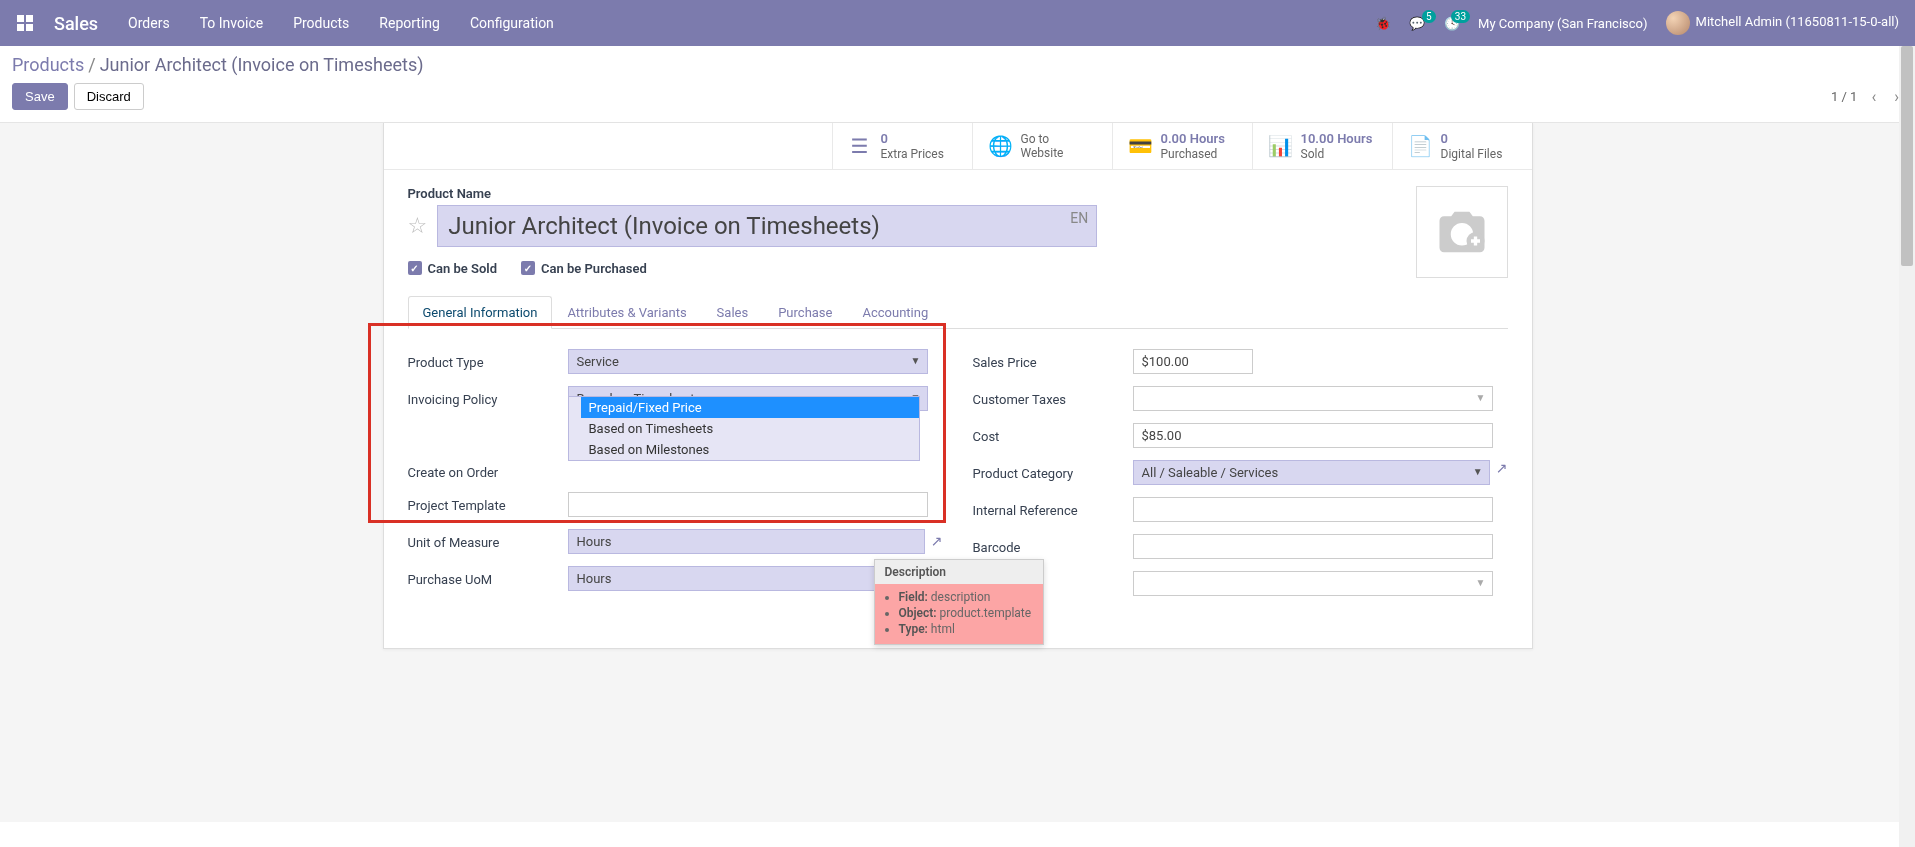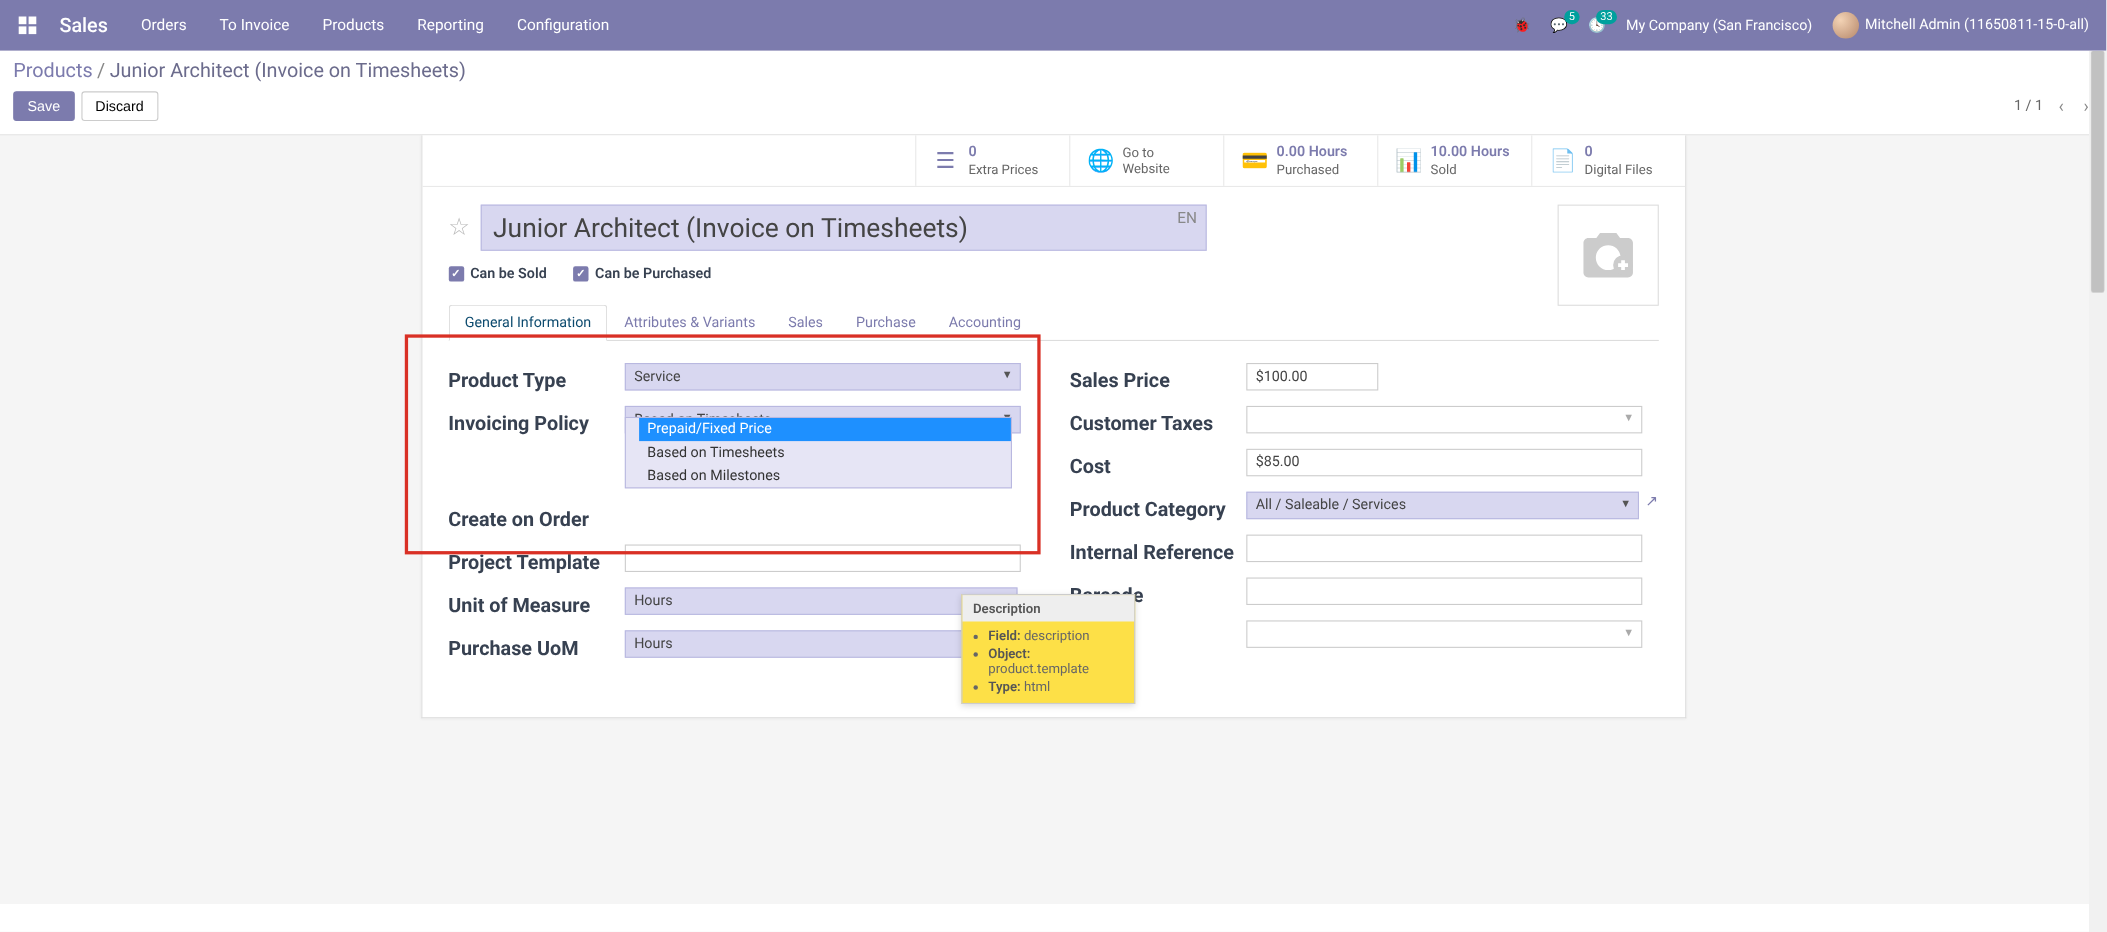--- a/index.html
+++ b/index.html
@@ -57,38 +57,38 @@
   
   
   .tabs { display: flex; border-bottom: 1px solid #ddd; margin: 10px 24px 0 24px; }
   .tab { padding: 8px 14px; color: #7c7bad; cursor: pointer; font-size: 13px; border: 1px solid transparent; border-bottom: none; margin-bottom: -1px; }
   .tab.active { color: #0c4a6e; border: 1px solid #ddd; border-bottom: 1px solid #fff; background: #fff; border-radius: 3px 3px 0 0; }
   
   
   .form-grid { display: flex; padding: 20px 24px 40px 24px; gap: 30px; position: relative; }
   .col { flex: 1; }
   .frow { display: flex; align-items: flex-start; margin-bottom: 12px; }
-  .frow .flabel { width: 160px; font-weight: 700; font-size: 18px; padding-top: 6px; }
+  .frow .flabel { width: 160px; font-weight: 400; font-size: 13px; padding-top: 6px; }
   .frow .fval { flex: 1; position: relative; }
   .select-like, .inputbox { width: 100%; max-width: 360px; background: #d8d7f0; border: 1px solid #b9b8e0; padding: 4px 8px; font-size: 13px; color: #444; position: relative; }
   .select-like .caret { position: absolute; right: 6px; top: 5px; font-size: 10px; color: #555; }
   .inputbox.plain { background: #fff; border: 1px solid #ccc; }
   .help-text { font-style: italic; color: #888; font-size: 12px; margin-top: 6px; max-width: 360px; line-height: 1.4; }
   .ext-link { display:inline-block; margin-left:6px; color:#7c7bad; font-size:14px; vertical-align:middle;}
   
   
   .dropdown-open { position: absolute; top: 10px; left: 0; width: 352px; background: #e6e5f5; border: 1px solid #b9b8e0; z-index: 50; padding-left: 12px; }
   .dropdown-open .opt { padding: 3px 8px; font-size: 13px; color: #333; cursor: pointer; }
   .dropdown-open .opt.highlight { background: #1e90ff; color: #fff; }
   
   
   .redbox { position: absolute; border: 3px solid #d93025; pointer-events: none; z-index: 40; }
   
   
-  .tooltip { position: absolute; background: #fde047; border: 1px solid #ccc; box-shadow: 0 2px 6px rgba(0,0,0,0.15); width: 158px; z-index: 60; }
+  .tooltip { position: absolute; background: #fca5a5; border: 1px solid #ccc; box-shadow: 0 2px 6px rgba(0,0,0,0.15); width: 170px; z-index: 60; }
   .tooltip .tt-head { background: #eee; padding: 5px 10px; font-weight: 600; font-size: 12px; color: #555; }
   .tooltip ul { list-style: disc; padding: 6px 8px 6px 24px; font-size: 12px; color: #666; }
   .tooltip ul li { margin-bottom: 2px; }
   .tooltip .k { font-weight: 600; color:#555;text-align:right; }
   
   
   .fake-scroll { position: fixed; right: 0; top: 46px; bottom: 0; width: 16px; background: #f1f1f1; }
   .fake-scroll .thumb { position: absolute; left: 2px; right: 2px; top: 0; height: 220px; background: #c1c1c1; border-radius: 2px; }
 </style>
 </head>
@@ -171,20 +171,21 @@
       <div class="statbtn">
         <span class="stat-ic">📄</span>
         <span class="stat-txt">
             <span class="stat-val">0</span>
             <span class="stat-lbl">Digital Files</span>
           </span>
       </div>
     </div>
 
     <div class="prod-head">
+      <div class="label">Product Name</div>
       <div class="title-row">
         <span class="star">☆</span>
         <div class="title-input">
           <span>Junior Architect (Invoice on Timesheets)</span>
           <span class="lang">EN</span>
         </div>
       </div>
       <div class="img-box">
         <svg viewBox="0 0 24 24" fill="#ccc">
             <path d="M20 5h-3.2l-1.5-2h-6.6L7.2 5H4c-1.1 0-2 .9-2 2v12c0 1.1.9 2 2 2h16c1.1 0 2-.9 2-2V7c0-1.1-.9-2-2-2zm-8 13c-2.8 0-5-2.2-5-5s2.2-5 5-5 5 2.2 5 5-2.2 5-5 5z"></path>
@@ -233,21 +234,21 @@
               <span>Based on Timesheets</span>
               <span class="caret">▼</span>
             </div>
             <div class="dropdown-open">
               <div class="opt highlight">Prepaid/Fixed Price</div>
               <div class="opt">Based on Timesheets</div>
               <div class="opt">Based on Milestones</div>
             </div>
           </div>
         </div>
-        <div class="frow" style="margin-top:60px;">
+        <div class="frow" style="margin-top:48px;">
           <div class="flabel">Create on Order</div>
         </div>
         <div class="frow">
           <div class="flabel">Project Template</div>
           <div class="fval">
               <div class="inputbox plain" style="background:#fff;">&nbsp;</div>
             </div>
         </div>
         <div class="frow">
           <div class="flabel">Unit of Measure</div>

